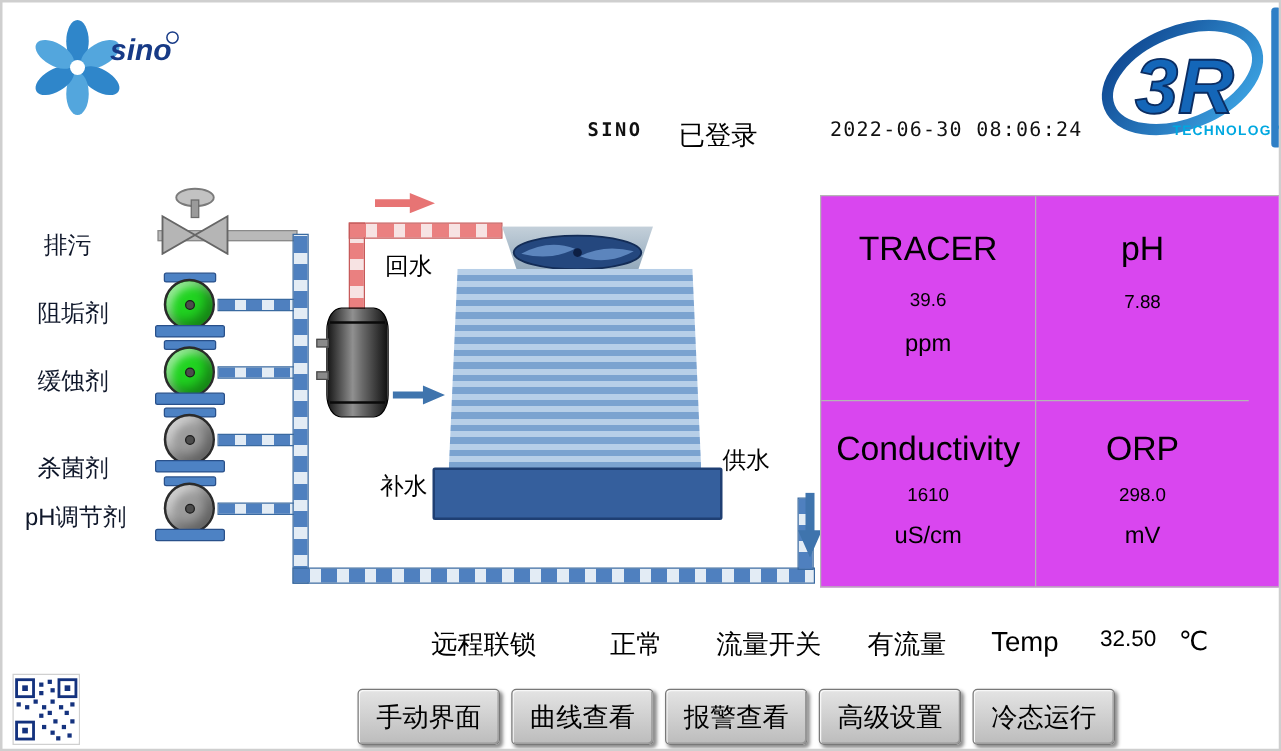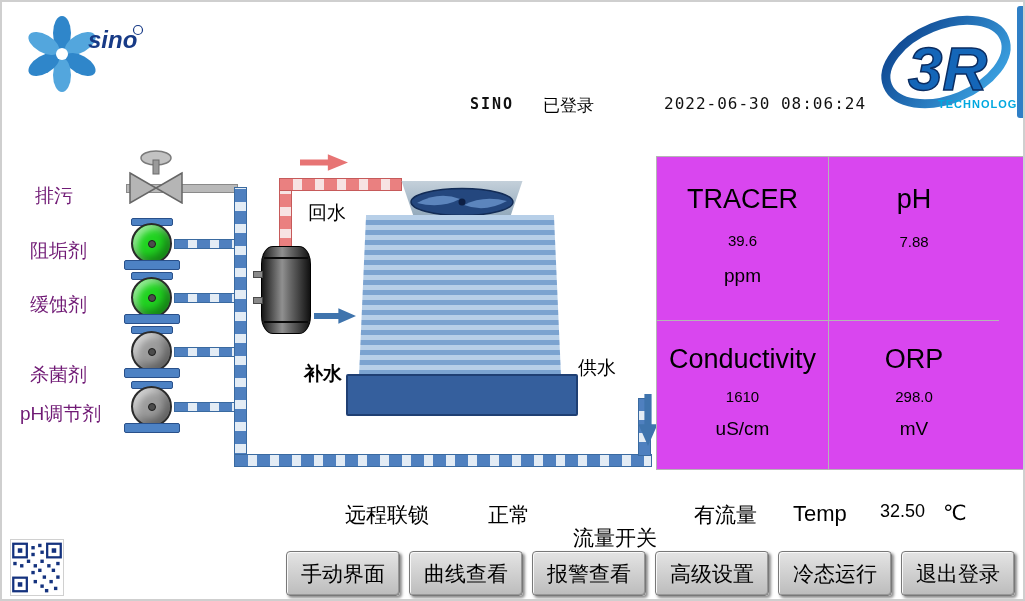--- a/index.html
+++ b/index.html
@@ -6,28 +6,28 @@
   html,body { background:#9a9a9a; }
   body { font-family:"Liberation Sans","DejaVu Sans",sans-serif; }
   .screen { position:relative; width:1025px; height:601px; background:#ffffff;
             border:2px solid #cfcfcf; overflow:hidden; margin:0 auto; }
 
   
   .page-title { position:absolute; left:260px; top:26px; width:520px; text-align:center;
                 font-size:30px; font-weight:600; letter-spacing:2px; color:#000; }
   .login-user { position:absolute; left:468px; top:93px; font-family:"DejaVu Sans Mono",monospace;
                 font-size:15px; font-weight:bold; letter-spacing:2px; color:#111; }
-  .login-state { position:absolute; left:541px; top:92px; font-size:17px; color:#000; }
+  .login-state { position:absolute; left:541px; top:92px; font-size:21px; color:#000; }
   .login-time { position:absolute; left:662px; top:92px; font-family:"DejaVu Sans Mono",monospace;
                 font-size:16px; letter-spacing:1px; color:#111; }
   .sino-logo { position:absolute; left:16px; top:6px; }
   .r3-logo { position:absolute; left:874px; top:2px; }
 
   
-  .dose-label { position:absolute; font-size:19px; color:#701a75; }
+  .dose-label { position:absolute; font-size:19px; color:#0f172a; }
   .lbl-drain { left:33px; top:181px; }
   .lbl-p0 { left:28px; top:236px; }
   .lbl-p1 { left:28px; top:290px; }
   .lbl-p2 { left:28px; top:344px;margin-top:16px; }
   .lbl-p3 { left:18px; top:399px; }
 
   .pump { position:absolute; width:58px; height:52px; }
   .pump0 { left:121px; top:216px; }
   .pump1 { left:121px; top:270px; }
   .pump2 { left:121px; top:324px; }
@@ -82,40 +82,40 @@
         background:linear-gradient(180deg,#c4d0da,#90a7ba); }
   .tower-fan { position:absolute; left:407px; top:185px; }
   .tower-body { position:absolute; left:357px; top:213px; width:202px; height:161px;
         clip-path: polygon(3.5% 0,96.5% 0,100% 100%,0 100%);
         background: repeating-linear-gradient(180deg,#b7cfe8 0 5px,#7ba3d0 5px 10px); }
   .tower-basin { position:absolute; left:344px; top:372px; width:232px; height:42px;
         background:#355f9d; border:2px solid #1f3f73; border-radius:2px; }
 
   .flow-label { position:absolute; font-size:19px; color:#000; }
   .lbl-return { left:306px; top:198px; }
-  .lbl-makeup { left:302px; top:359px;font-weight:bold; }
+  .lbl-makeup { left:302px; top:374px; }
   .lbl-supply { left:576px; top:353px; }
 
   
   .readings { position:absolute; left:654px; top:154px; width:404px; height:314px;
               display:grid; grid-template-columns:172px 170px; grid-template-rows:164px 148px;
               border:1px solid #b5b5b5; background:#d946ef; }
   .rcell { border-right:1px solid #b5b5b5; border-bottom:1px solid #b5b5b5;
            display:flex; flex-direction:column; align-items:center; justify-content:space-evenly;
            padding:10px 0 16px; }
   .rcell:nth-child(2n) { border-right:none; }
   .rcell:nth-child(n+3) { border-bottom:none; }
   .rname { font-size:27px; color:#000; }
   .rvalue { font-size:15px; color:#000; }
   .runit { font-size:19px; color:#000; min-height:20px; }
 
   
   .st { position:absolute; top:499px; font-size:21px; color:#000; }
   .st-il { left:343px; } .st-ilv { left:486px; }
-  .st-fl { left:571px;margin-top:23px; } .st-flv { left:692px; }
+  .st-fl { left:571px; } .st-flv { left:692px; }
   .st-t  { left:791px; font-size:22px; } .st-tv { left:878px; font-size:18px; } .st-tu { left:941px; font-size:21px; }
 
   
   .nav { position:absolute; left:284px; top:549px; display:flex; gap:9px;align-items:flex-end; }
   .nav-btn { width:114px; height:45px; font-family:"Liberation Sans","DejaVu Sans",sans-serif;
              font-size:21px; color:#000; cursor:pointer;
              background:linear-gradient(180deg,#e4e4e4,#bcbcbc);
              border:1px solid #787878; border-radius:4px;
              box-shadow: inset 1px 1px 0 #f8f8f8, inset -1px -1px 0 #979797, 2px 2px 3px rgba(0,0,0,.45); }
 
@@ -277,21 +277,20 @@
   <span class="st st-t">Temp</span>
   <span class="st st-tv">32.50</span>
   <span class="st st-tu">℃</span>
 
   <div class="nav">
     <button class="nav-btn">手动界面</button>
     <button class="nav-btn">曲线查看</button>
     <button class="nav-btn">报警查看</button>
     <button class="nav-btn">高级设置</button>
     <button class="nav-btn">冷态运行</button>
-    <button class="nav-btn">退出登录</button>
   </div>
 
   <svg class="qr" viewBox="0 0 46 46">
     <rect width="46" height="46" fill="#ffffff"></rect>
     <g fill="none" stroke="#14327e" stroke-width="2">
       <rect x="2" y="2" width="12" height="12"></rect>
       <rect x="32" y="2" width="12" height="12"></rect>
       <rect x="2" y="32" width="12" height="12"></rect>
     </g>
     <g fill="#14327e">

